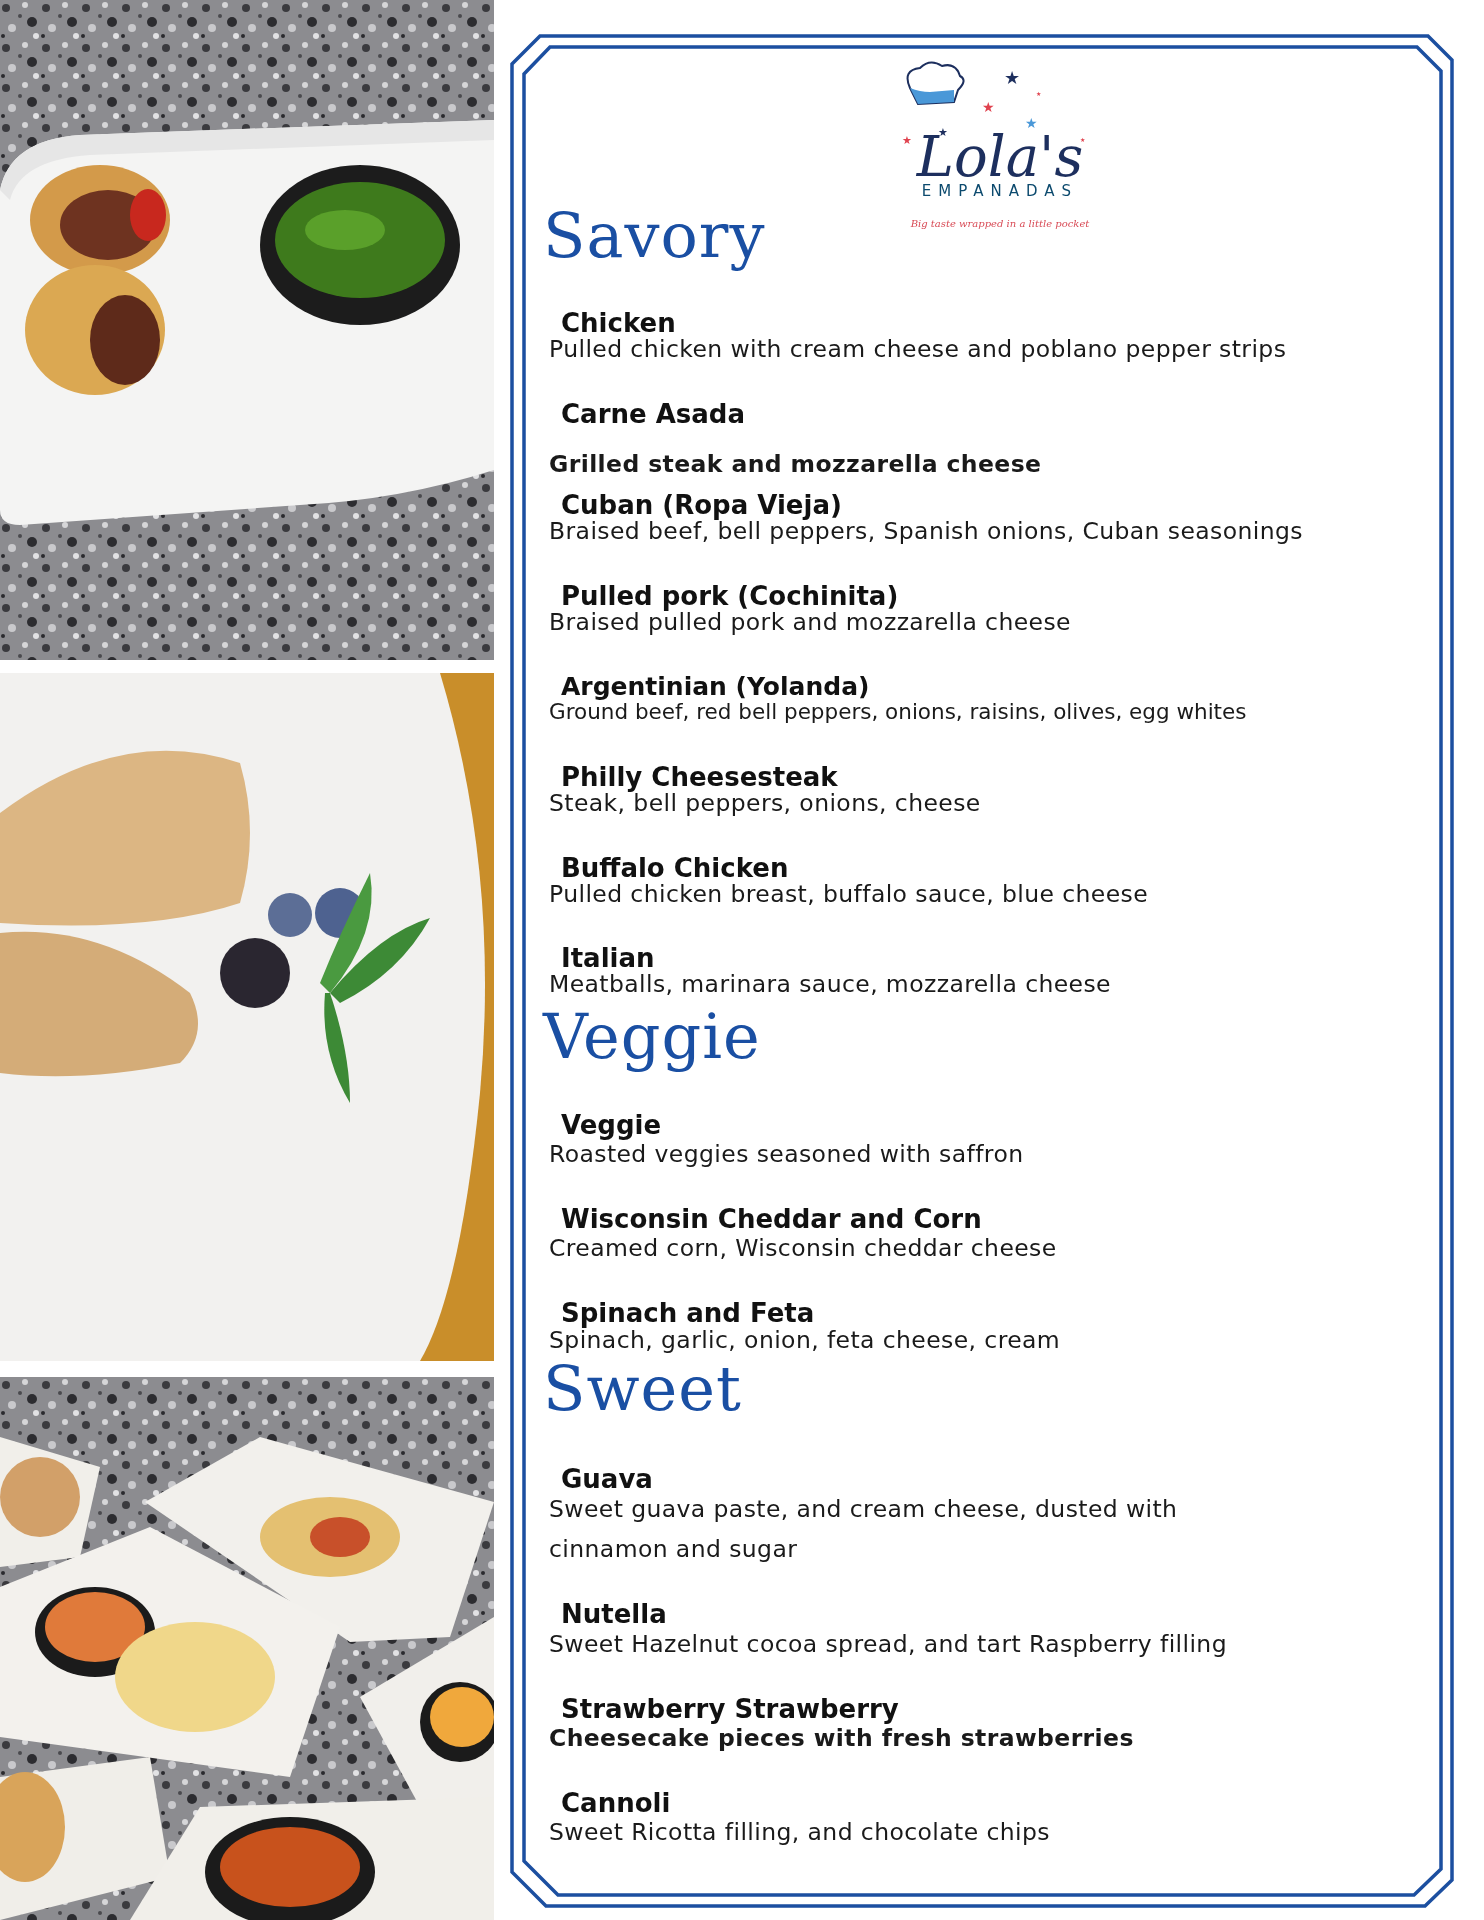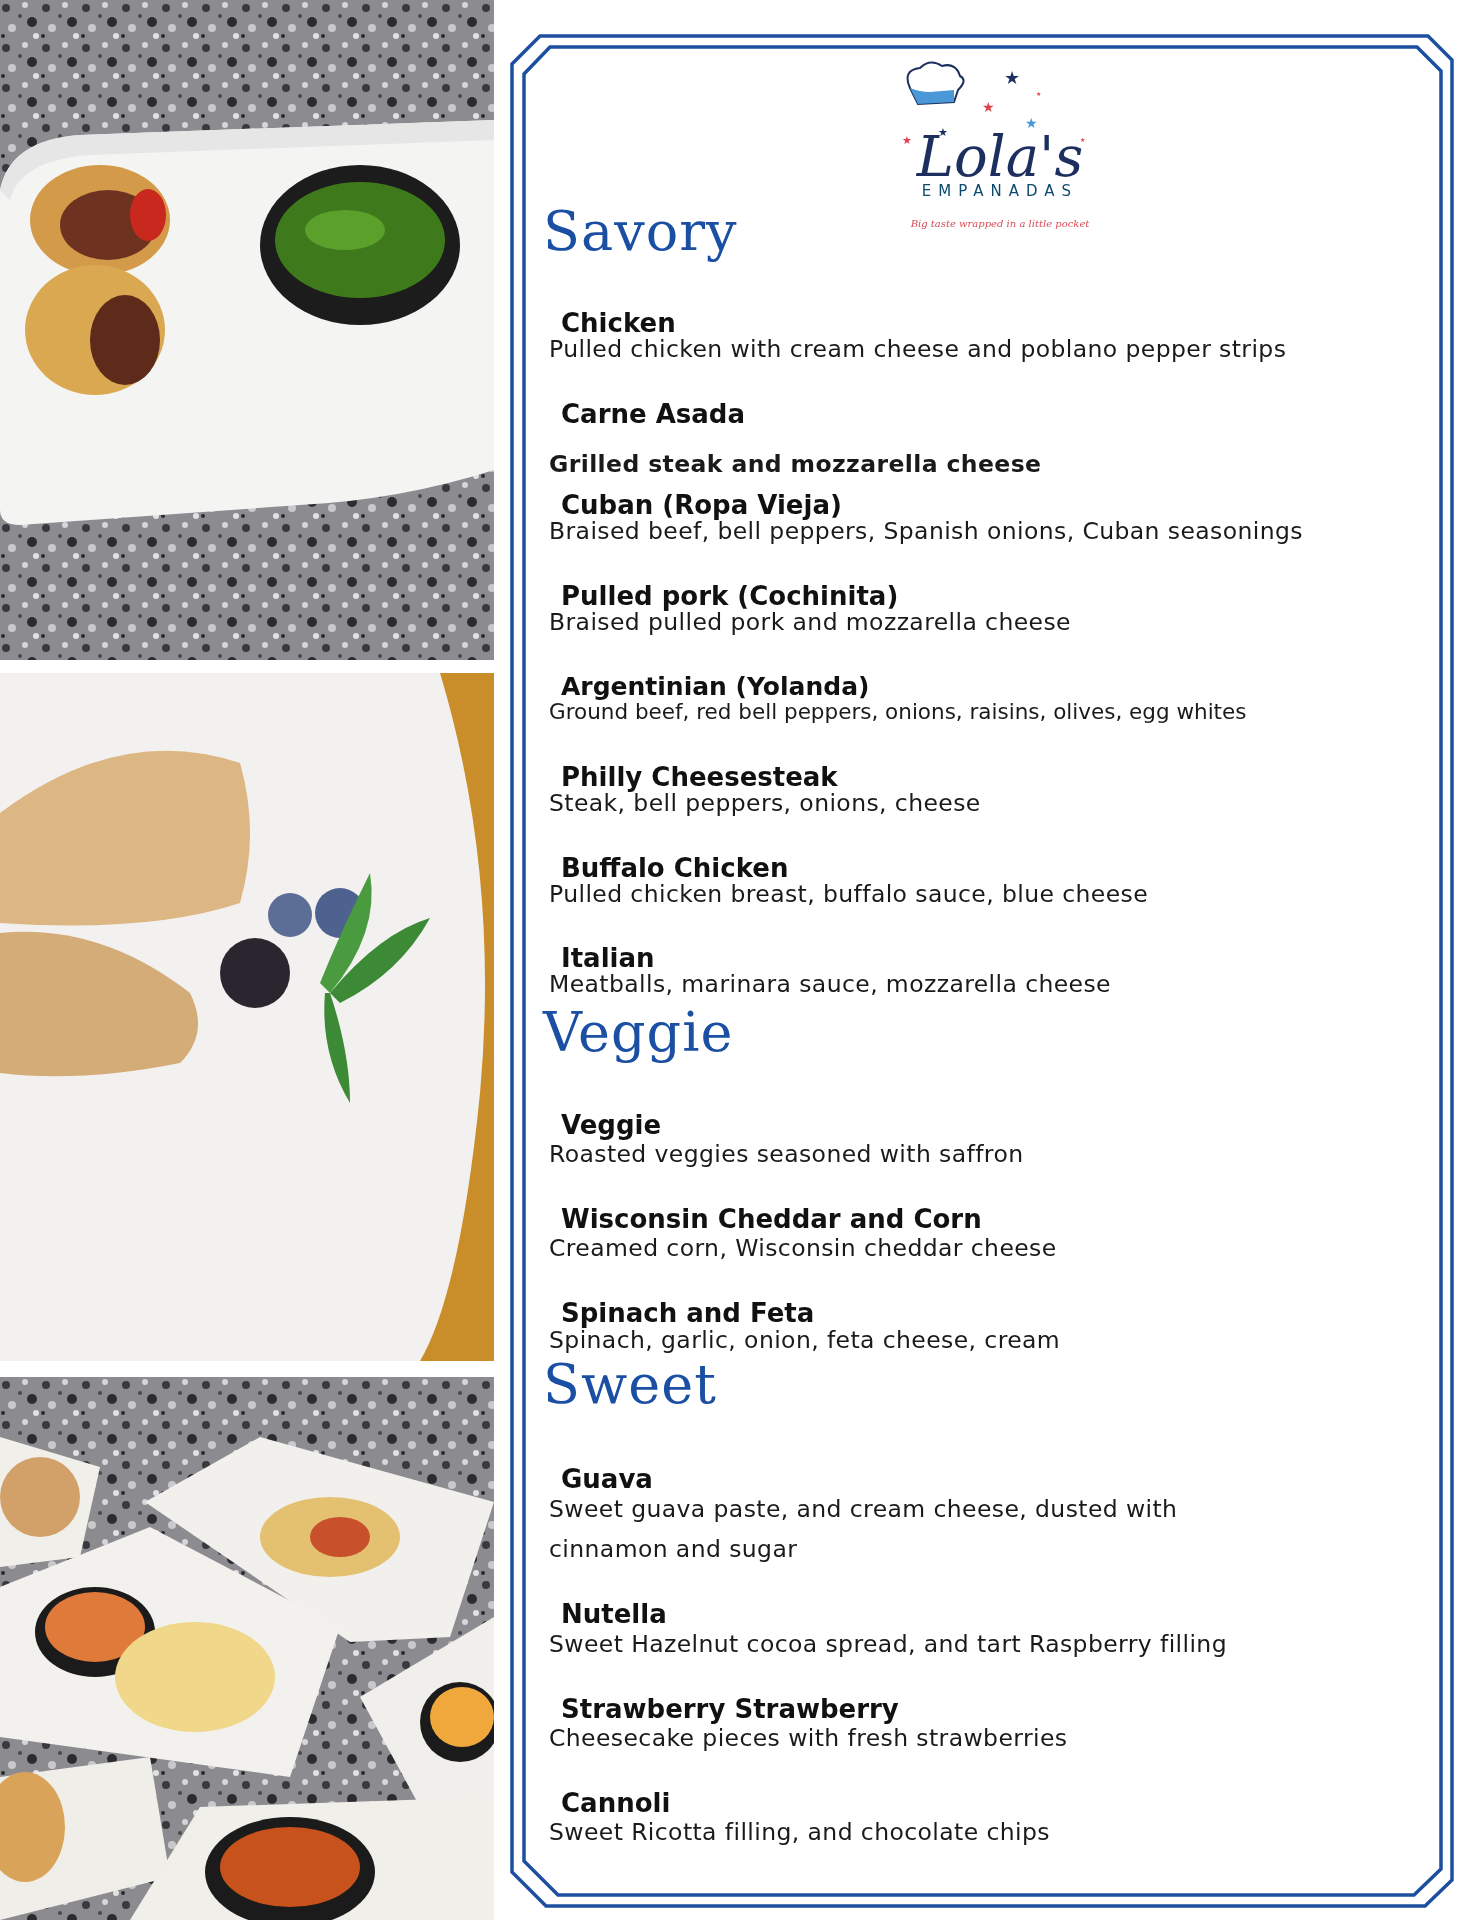--- a/index.html
+++ b/index.html
@@ -7,21 +7,21 @@
          font-family:"DejaVu Sans", sans-serif; color:#111; }
   .photo { position:absolute; left:0; width:494px; overflow:hidden; }
   .photo svg { display:block; width:100%; height:100%; }
   .frame { position:absolute; left:0; top:0; width:1484px; height:1920px; pointer-events:none; }
   .logo { position:absolute; left:880px; top:58px; width:240px; height:160px; }
   .logo svg { width:100%; height:100%; }
   .logo-sub { position:absolute; left:0; width:100%; text-align:center; }
   .brand-word { top:124px; font-family:"DejaVu Sans", sans-serif; font-size:15px; letter-spacing:7px; color:#0c4a6e; }
   .tagline { top:160px; font-family:"DejaVu Serif", serif; font-style:italic; font-size:10px; color:#d84a55; }
   .section-title { position:absolute; left:543px; font-family:"DejaVu Serif", serif; font-weight:normal;
-                   color:#1a4fa3; font-size:54px; line-height:1; margin:0; letter-spacing:1px; }
+                   color:#1a4fa3; font-size:62px; line-height:1; margin:0; letter-spacing:1px; }
   .item-name { position:absolute; left:545px; font-family:"DejaVu Sans", sans-serif; font-weight:bold;
                font-size:26px; line-height:30px; color:#111; margin:16px; white-space:nowrap; }
   .item-desc { position:absolute; left:545px; font-family:"DejaVu Sans", sans-serif; font-weight:normal;
                font-size:23.5px; line-height:40px; color:#1a1a1a; margin:4px; letter-spacing:0.4px; white-space:nowrap; }
   .condensed { font-size:21.5px; letter-spacing:0; }
   .condensed-name { font-size:25px; }
 </style>
 </head>
 <body>
 
@@ -172,18 +172,18 @@
   <p class="item-name" style="top:1448px;">Guava</p>
   <p class="item-desc" style="top:1485px;text-align:right;">Sweet guava paste, and cream cheese, dusted with</p>
   <p class="item-desc" style="top:1525px;">cinnamon and sugar</p>
 </div>
 <div>
   <p class="item-name" style="top:1583px;">Nutella</p>
   <p class="item-desc" style="top:1620px;">Sweet Hazelnut cocoa spread, and tart Raspberry filling</p>
 </div>
 <div>
   <p class="item-name" style="top:1678px;">Strawberry Strawberry</p>
-  <p class="item-desc" style="top:1714px;">Cheesecake pieces with fresh strawberries</p>
+  <p class="item-desc" style="top:1714px;font-weight:bold;">Cheesecake pieces with fresh strawberries</p>
 </div>
 <div>
   <p class="item-name" style="top:1772px;">Cannoli</p>
   <p class="item-desc" style="top:1808px;">Sweet Ricotta filling, and chocolate chips</p>
 </div>
 
 </body></html>

